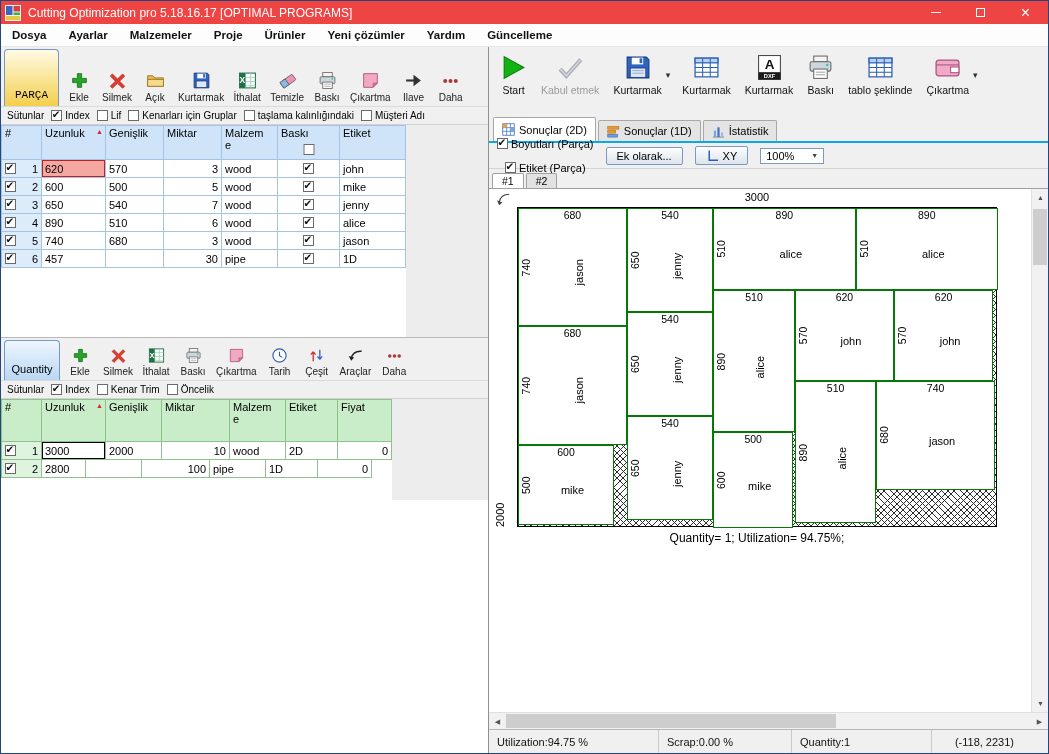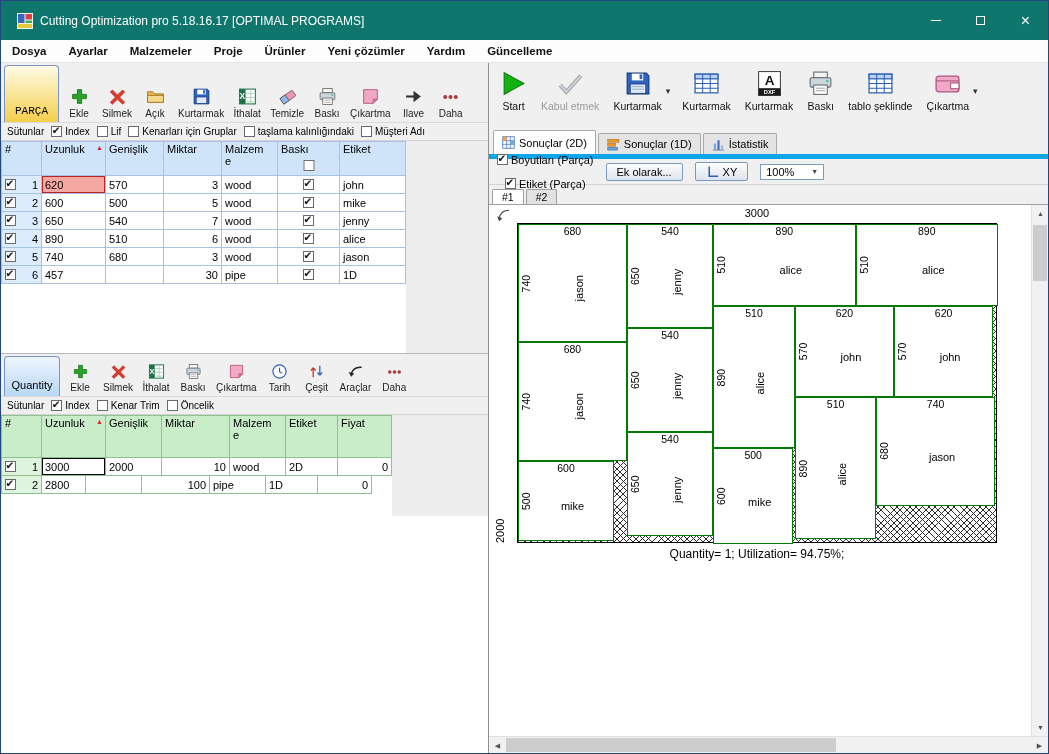--- a/index.html
+++ b/index.html
@@ -1,20 +1,20 @@
 <!DOCTYPE html>
 <html><head>
 <meta charset="utf-8">
 <style>
   * { box-sizing: border-box; margin: 0; padding: 0; }
   html,body { width:1049px; height:754px; overflow:hidden; font-family:"Liberation Sans","DejaVu Sans",sans-serif; }
   .window { position:absolute; inset:0; border:1px solid #23477d; display:flex; flex-direction:column; background:#f0f0f0; overflow:hidden; }
 
   
-  .titlebar { height:39px; background:#0f766e; color:#fff; display:flex; align-items:center; gap:7px; padding-left:16px; font-size:12px; flex:none; }
+  .titlebar { height:23px; background:#ef4444; color:#fff; display:flex; align-items:center; gap:7px; padding-left:4px; font-size:12px; flex:none; }
   .app-icon svg { width:16px; height:16px; display:block; }
   .title-buttons { margin-left:auto; display:flex; height:100%; }
   .tbtn { width:45px; display:flex; align-items:center; justify-content:center; color:#fff; }
   .min-glyph { display:inline-block; width:10px; border-top:1px solid #fff; }
   .max-glyph { display:inline-block; width:9px; height:9px; border:1px solid #fff; }
   .close-glyph { font-size:16px; line-height:16px; }
 
   
   .menubar { height:23px; background:#fdfdfd; border-bottom:1px solid #e6e6e6; display:flex; align-items:center; font-size:11.5px; color:#111; flex:none; }
   .menu-item { padding:0 11px; height:100%; display:flex; align-items:center;font-weight:bold; }
@@ -63,21 +63,21 @@
   .hl { background:#f5a8a2 !important; box-shadow:inset 0 0 0 1px #bb2222; }
   .sel { box-shadow:inset 0 0 0 1px #000; }
 
   
   .right-panel { flex:1; display:flex; flex-direction:column; min-width:0; background:#f0f0f0; }
   .rtoolbar { height:72px; flex:none; display:flex; align-items:flex-start; gap:8px; padding:5px 8px 0 8px; }
   .rt-btn { display:flex; flex-direction:column; align-items:center; gap:3px; font-size:10.5px; padding:2px 3px; color:#111; }
   .rt-btn .icon svg { width:27px; height:27px; display:block; }
   .rt-btn.disabled { color:#9a9a9a; }
   .dd-arrow { font-size:9px; color:#333; padding:0 1px; align-self:center; }
-  .rtabs { height:24px; flex:none; display:flex; align-items:flex-end; gap:2px; padding:0 4px; border-bottom:5px solid #0ea5e9; }
+  .rtabs { height:24px; flex:none; display:flex; align-items:flex-end; gap:2px; padding:0 4px; border-bottom:2px solid #0ea5e9; }
   .rtab { display:flex; align-items:center; gap:4px; font-size:11px; padding:0 8px; height:21px; background:#e4e4e4; border:1px solid #a8a8a8; border-bottom:none; border-radius:2px 2px 0 0; }
   .rtab.active { background:#fff; height:24px; }
   .rtab .icon svg { width:13px; height:13px; display:block; }
   .opt-row { height:26px; flex:none; display:flex; align-items:center; gap:12px; padding:0 8px; font-size:11px; border-bottom:1px solid #d4d4d4; }
   .opt-checks { display:flex; gap:12px; align-items:center;flex-direction:column; }
   .btn { border:1px solid #7a9ac0; background:linear-gradient(#fdfdfd,#dde4ec); padding:2px 10px; font-size:11px; border-radius:2px; display:flex; align-items:center; gap:4px; font-family:inherit; }
   .xy-icon svg { width:13px; height:13px; display:block; }
   .zoom-select { border:1px solid #7a9ac0; background:#fff; padding:1px 5px; display:flex; gap:10px; align-items:center; font-size:11px; min-width:64px; }
   .zoom-select .dd2 { font-size:7px; color:#444; margin-left:auto; }
   .sheets-row { height:20px; flex:none; display:flex; align-items:flex-end; gap:2px; padding:0 3px; border-bottom:1px solid #a0a0a0; }
@@ -838,15 +838,21 @@
           <div class="sarrow down">▼</div>
         </div>
       </div>
 
       <div class="hscroll">
         <div class="sarrow left">◀</div>
         <div class="hthumb"></div>
         <div class="sarrow rightA">▶</div>
       </div>
 
+      <div class="statusbar">
+        <div class="status-seg s1">Utilization:94.75 %</div>
+        <div class="status-seg s2">Scrap:0.00 %</div>
+        <div class="status-seg s3">Quantity:1</div>
+        <div class="status-seg s4">(-118, 2231)</div>
+      </div>
     </div>
   </div>
 </div>
 
 </body></html>

